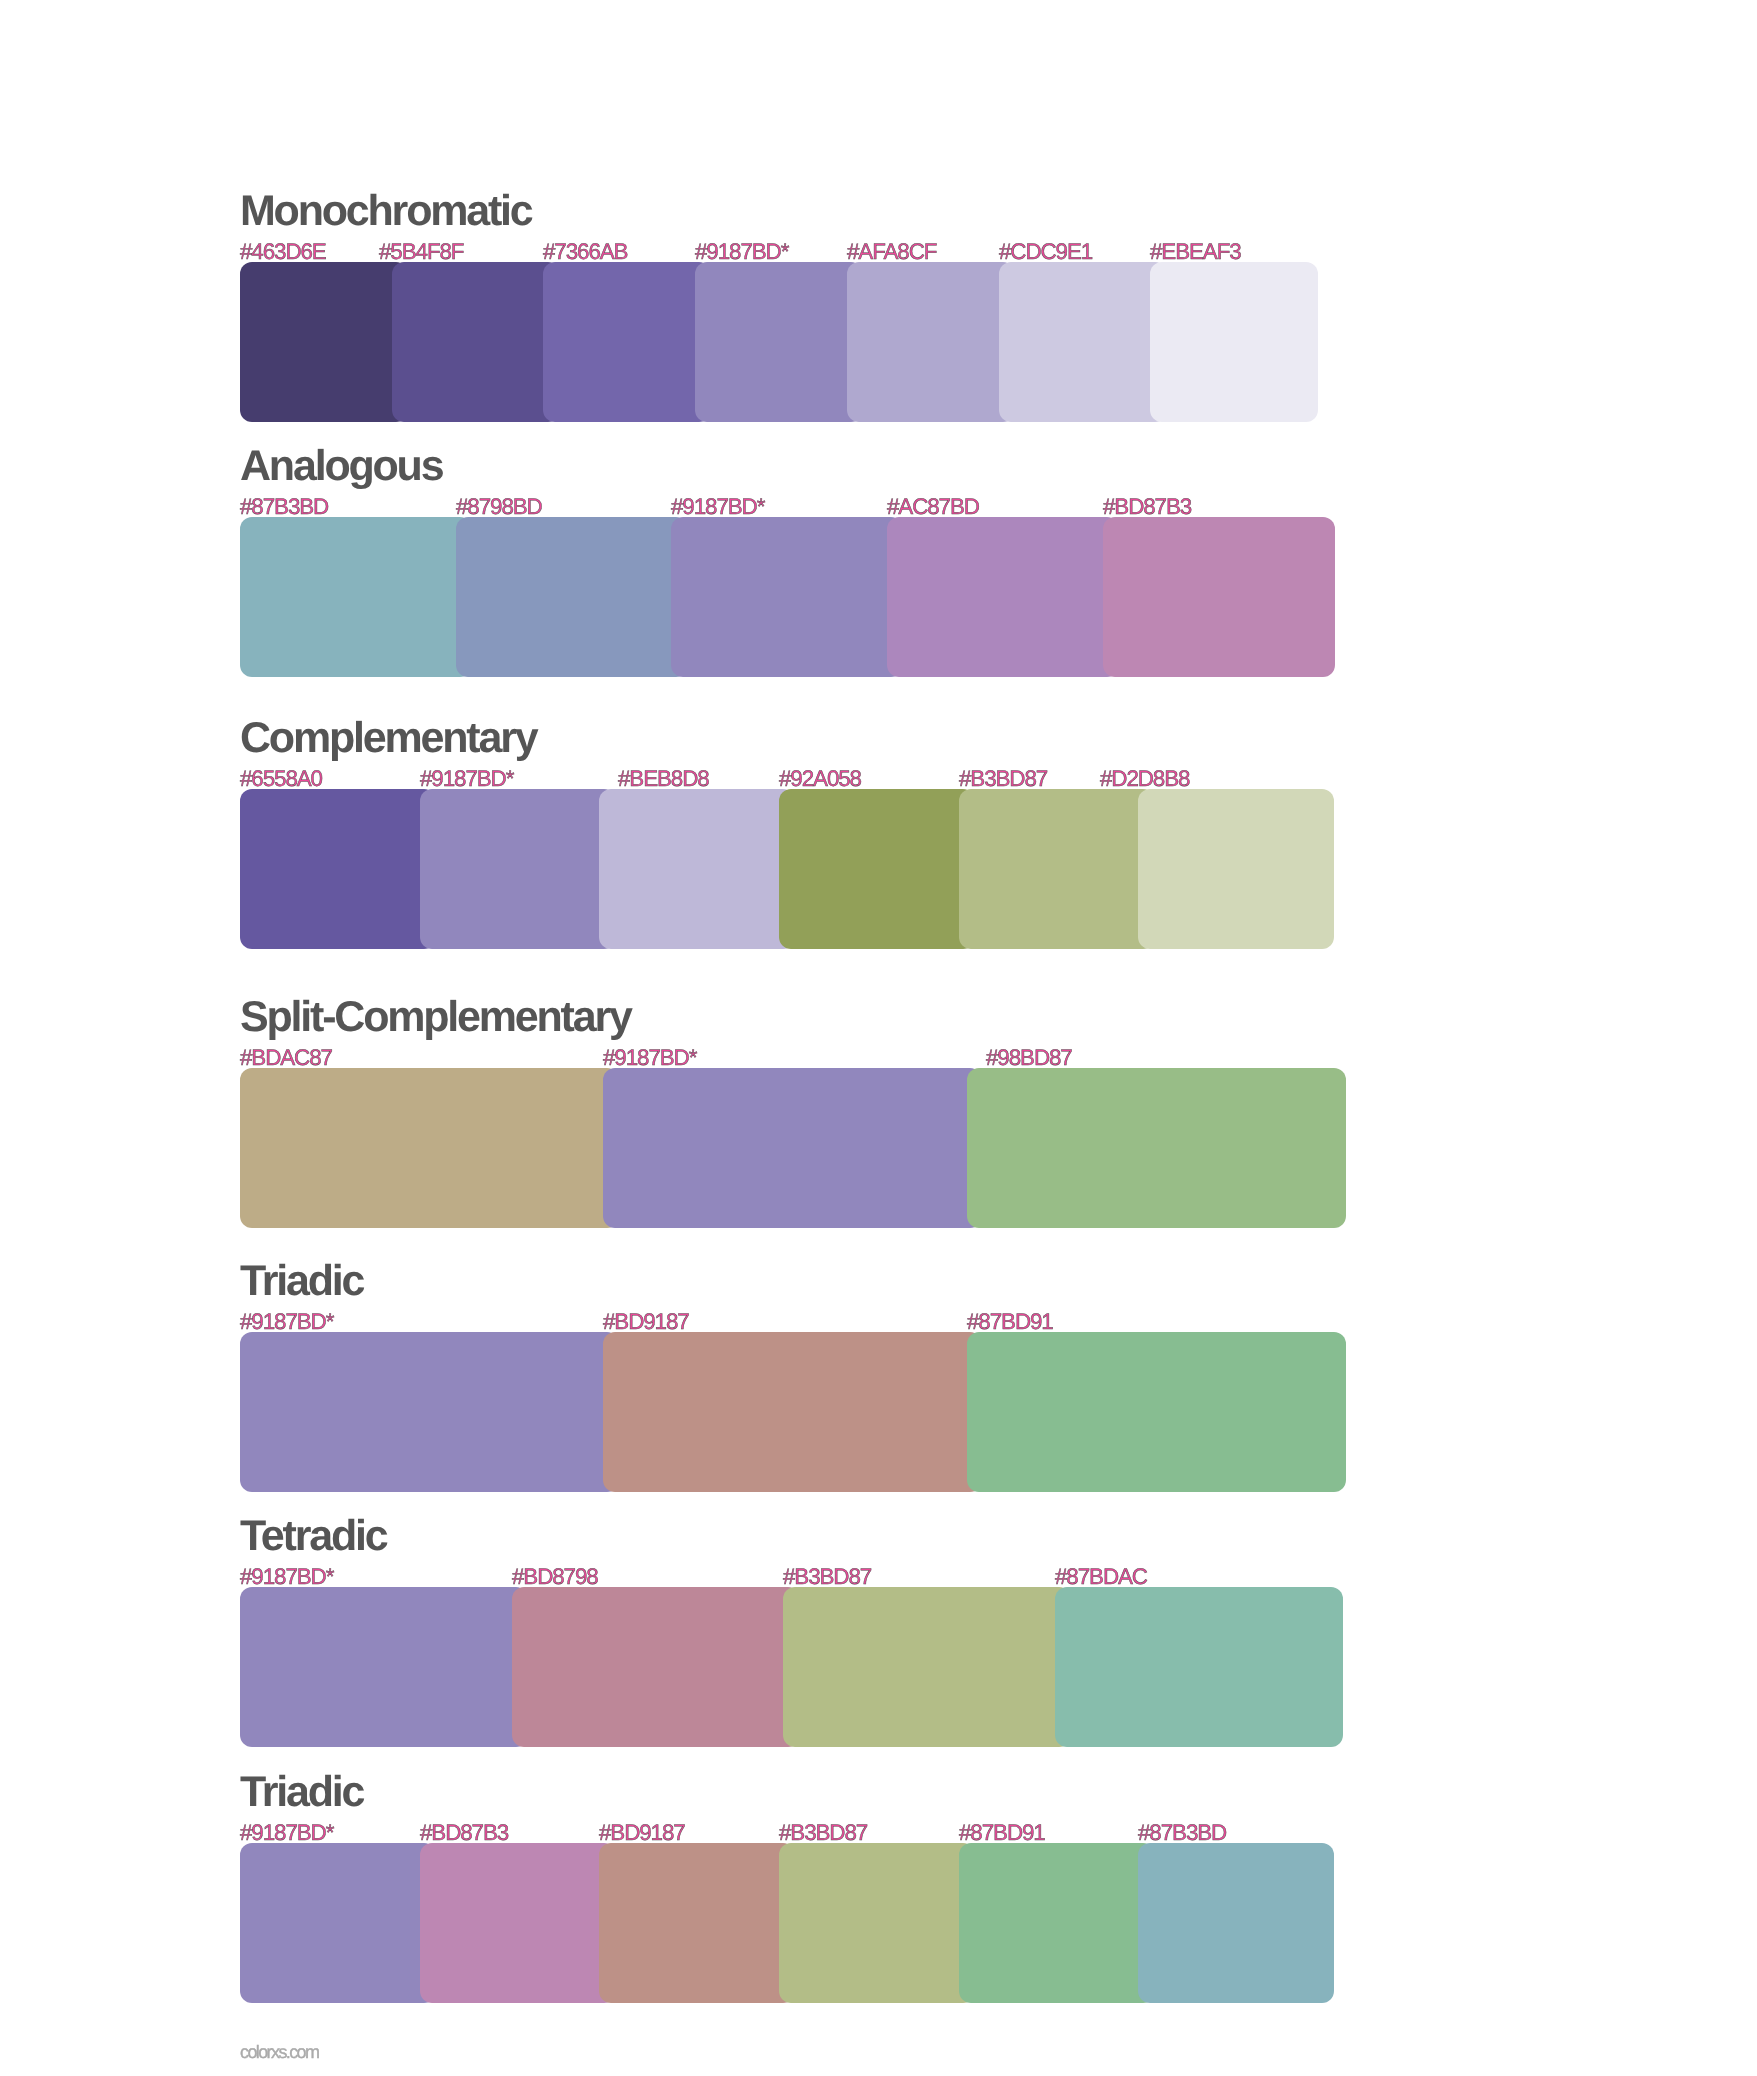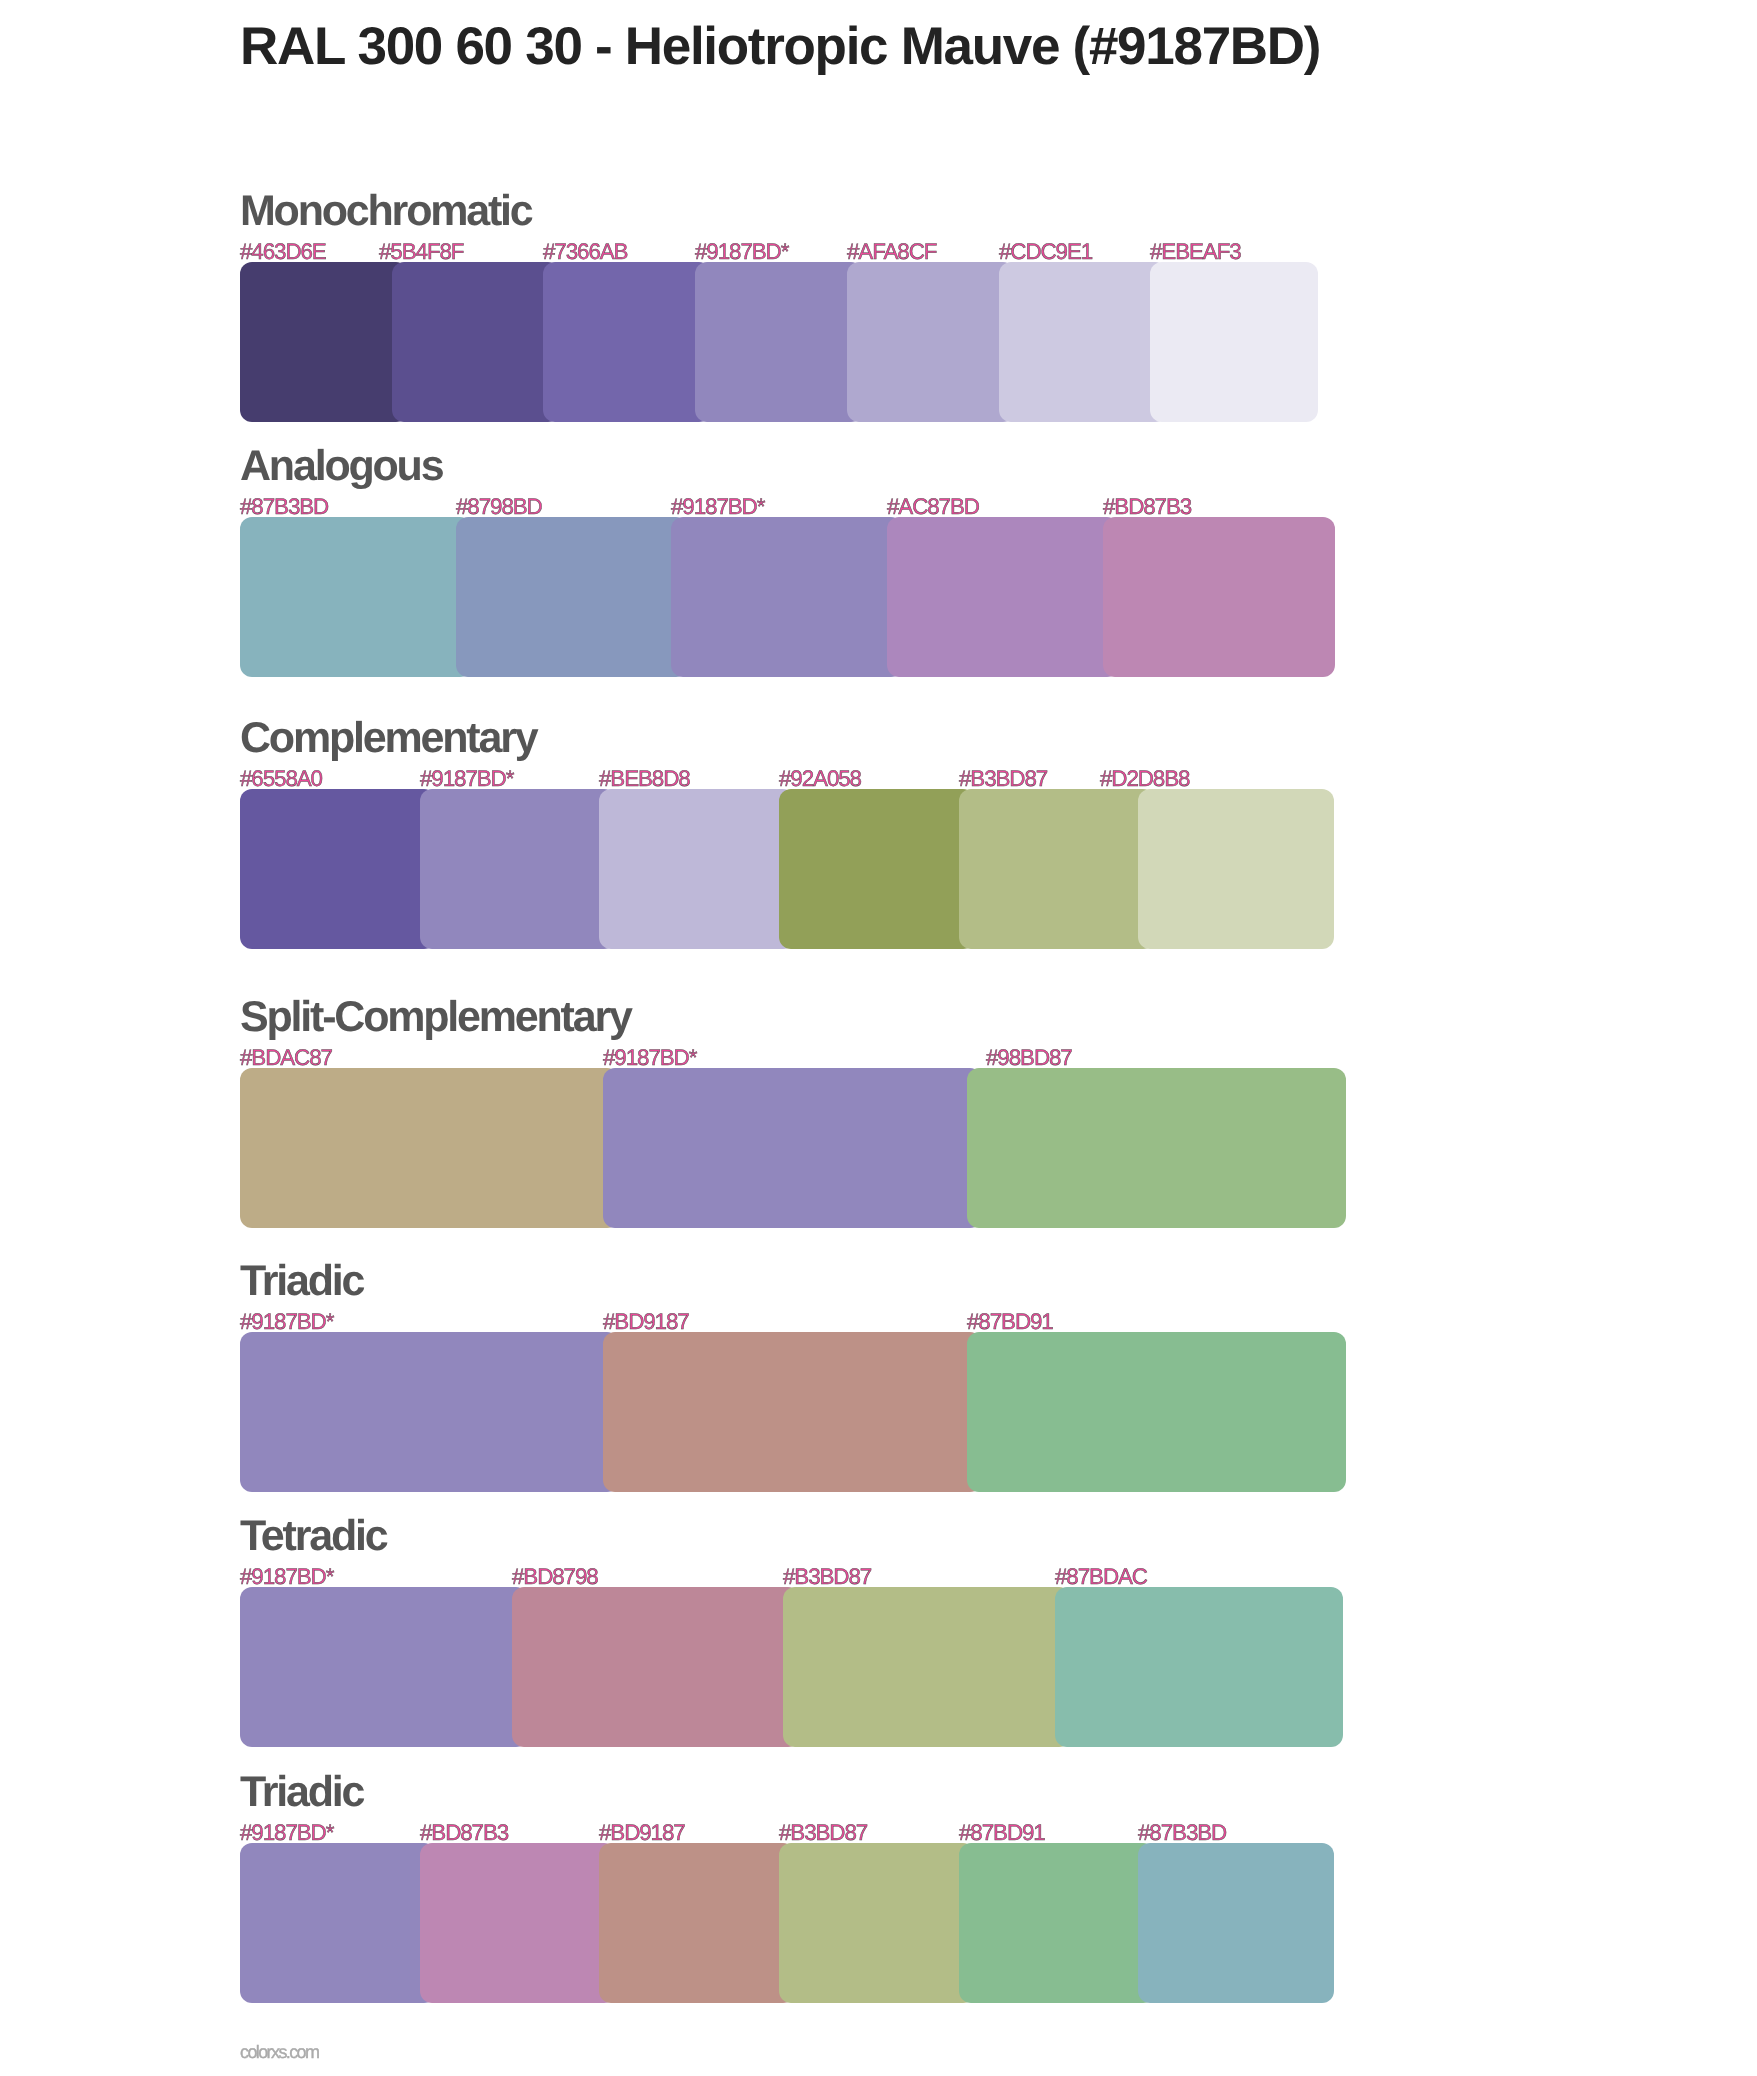--- a/index.html
+++ b/index.html
@@ -76,21 +76,21 @@
   .s2 .w4{left:647px;width:232px;z-index:13}
   .s2 .l4{left:647px}
   .s2 .w5{left:863px;width:232px;z-index:14}
   .s2 .l5{left:863px}
   .s3{top:723px}
   .s3 .w1{left:0px;width:196px;z-index:10}
   .s3 .l1{left:0px}
   .s3 .w2{left:180px;width:196px;z-index:11}
   .s3 .l2{left:180px}
   .s3 .w3{left:359px;width:196px;z-index:12}
-  .s3 .l3{left:359px}
+  .s3 .l3{left:378px}
   .s3 .w4{left:539px;width:196px;z-index:13}
   .s3 .l4{left:539px}
   .s3 .w5{left:719px;width:196px;z-index:14}
   .s3 .l5{left:719px}
   .s3 .w6{left:898px;width:196px;z-index:15}
   .s3 .l6{left:860px}
   .s4{top:1002px}
   .s4 .w1{left:0px;width:379px;z-index:10}
   .s4 .l1{left:0px}
   .s4 .w2{left:363px;width:379px;z-index:11}
@@ -125,21 +125,20 @@
   .s7 .w5{left:719px;width:196px;z-index:14}
   .s7 .l5{left:719px}
   .s7 .w6{left:898px;width:196px;z-index:15}
   .s7 .l6{left:898px}
 </style>
 </head>
 <body>
 
 <div class="page">
 
-  <h1 class="title">RAL 300 60 30 - Heliotropic Mauve (#9187BD)</h1>
 
   <div class="sections">
     <section class="section s1">
       <h2 class="sec-title">Monochromatic</h2>
       <div class="swatch w1" style="background-color: rgb(70, 61, 110);"></div>
       <div class="swatch w2" style="background-color: rgb(91, 79, 143);"></div>
       <div class="swatch w3" style="background-color: rgb(115, 102, 171);"></div>
       <div class="swatch w4" style="background-color: rgb(145, 135, 189);"></div>
       <div class="swatch w5" style="background-color: rgb(175, 168, 207);"></div>
       <div class="swatch w6" style="background-color: rgb(205, 201, 225);"></div>

